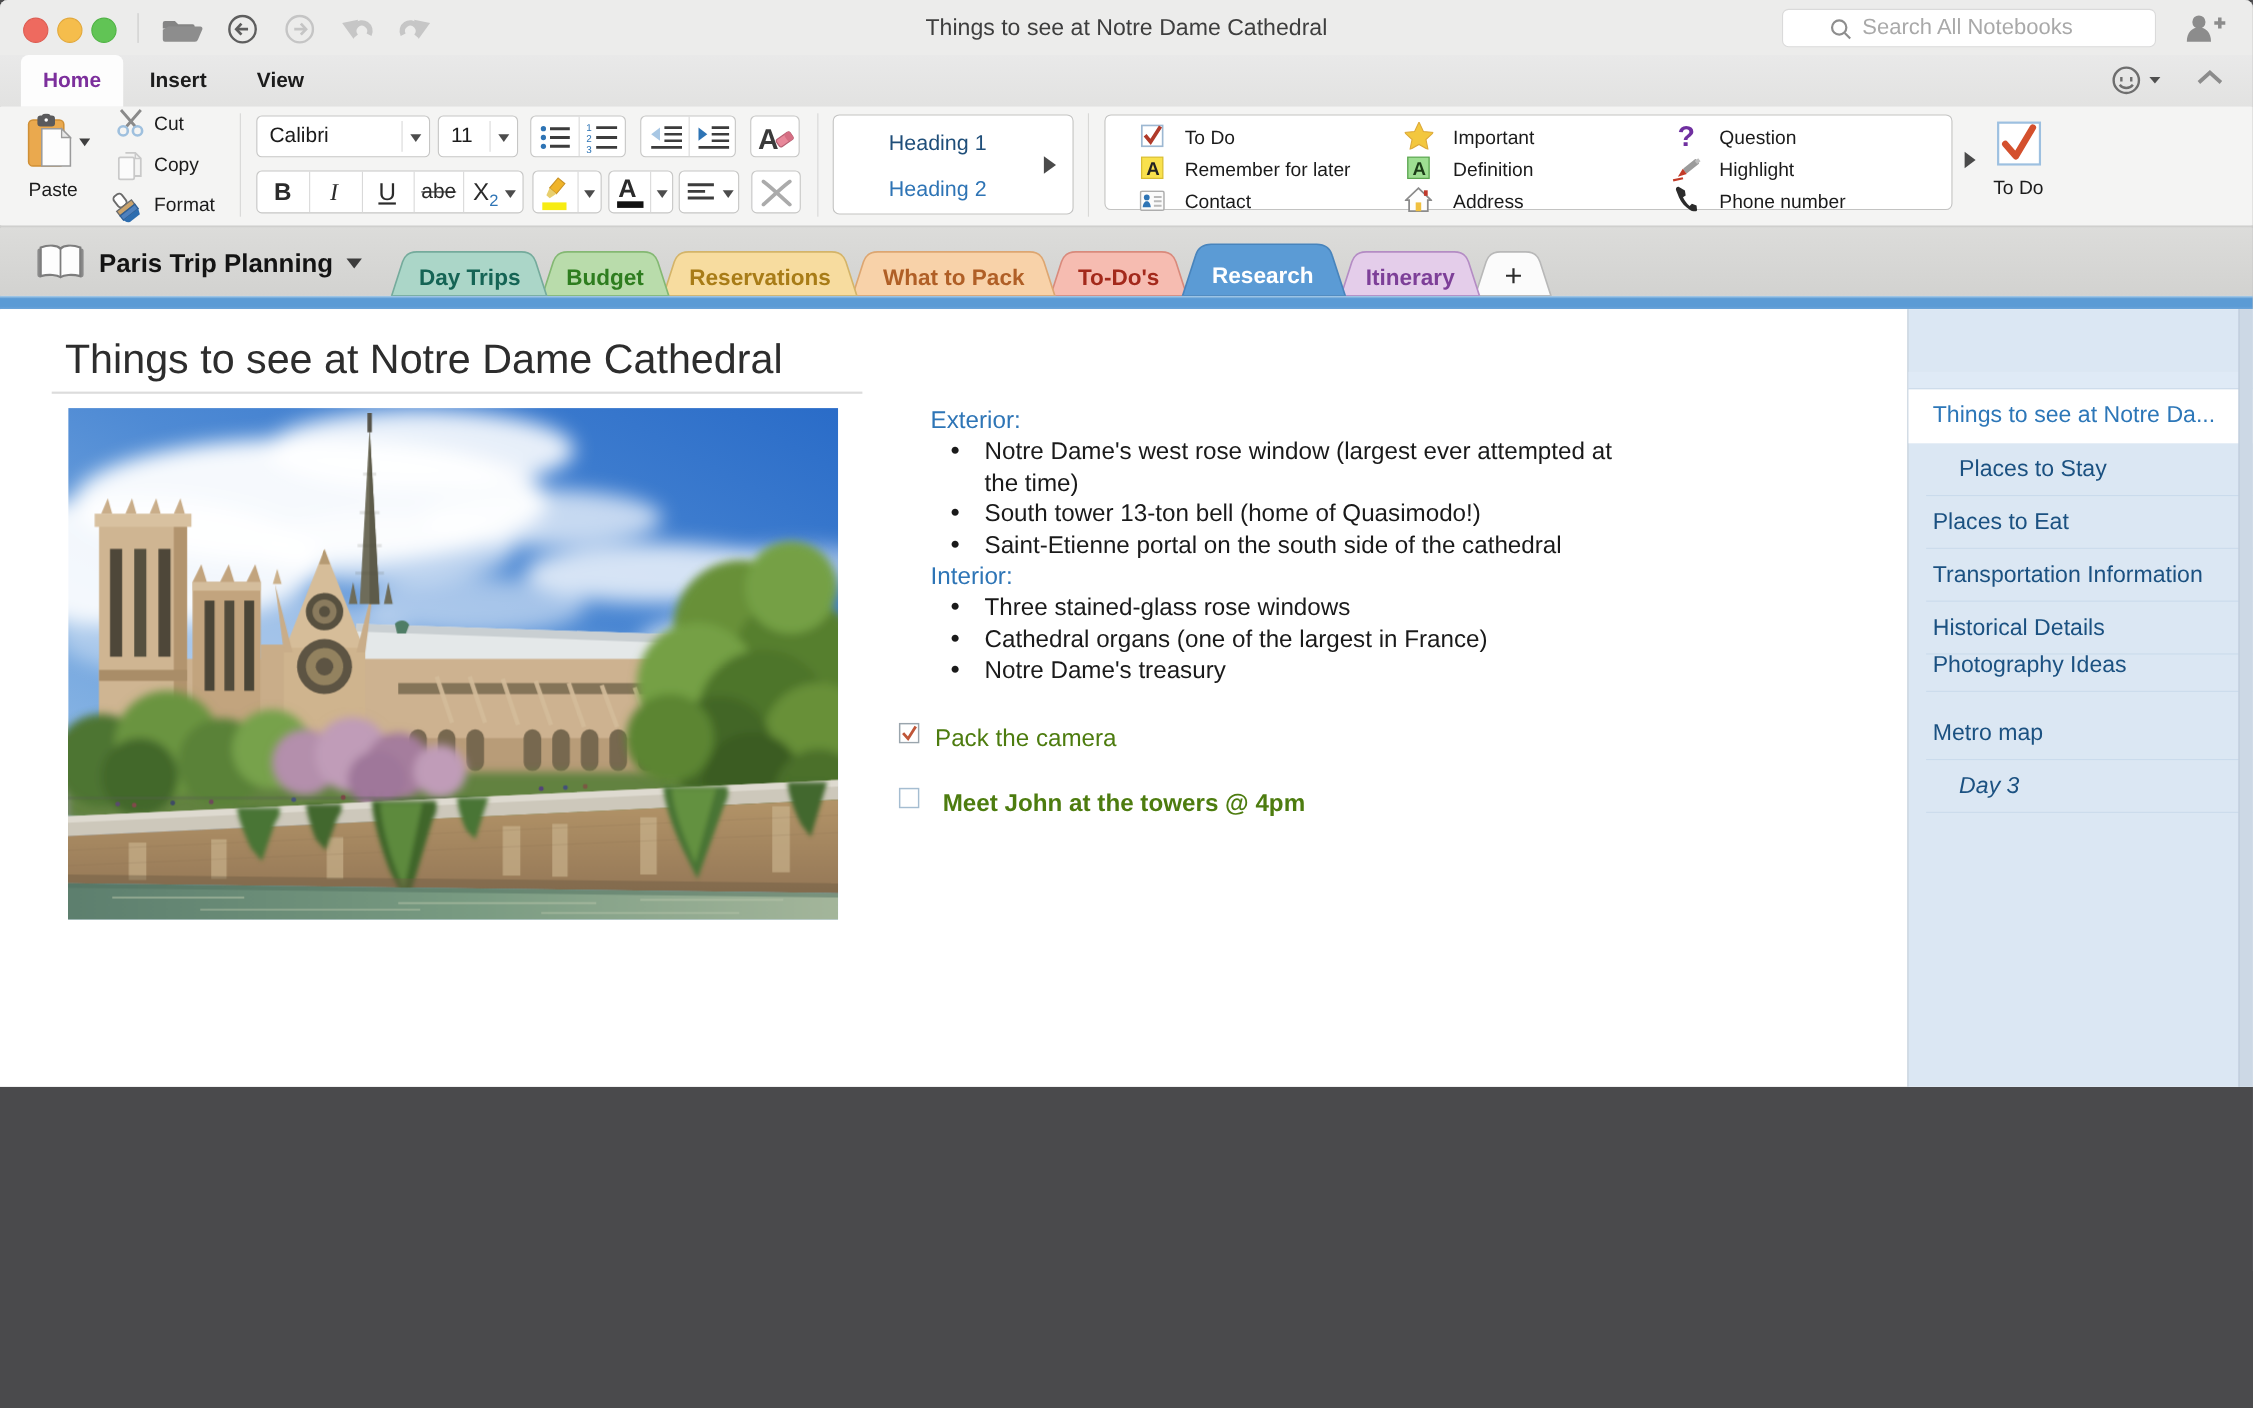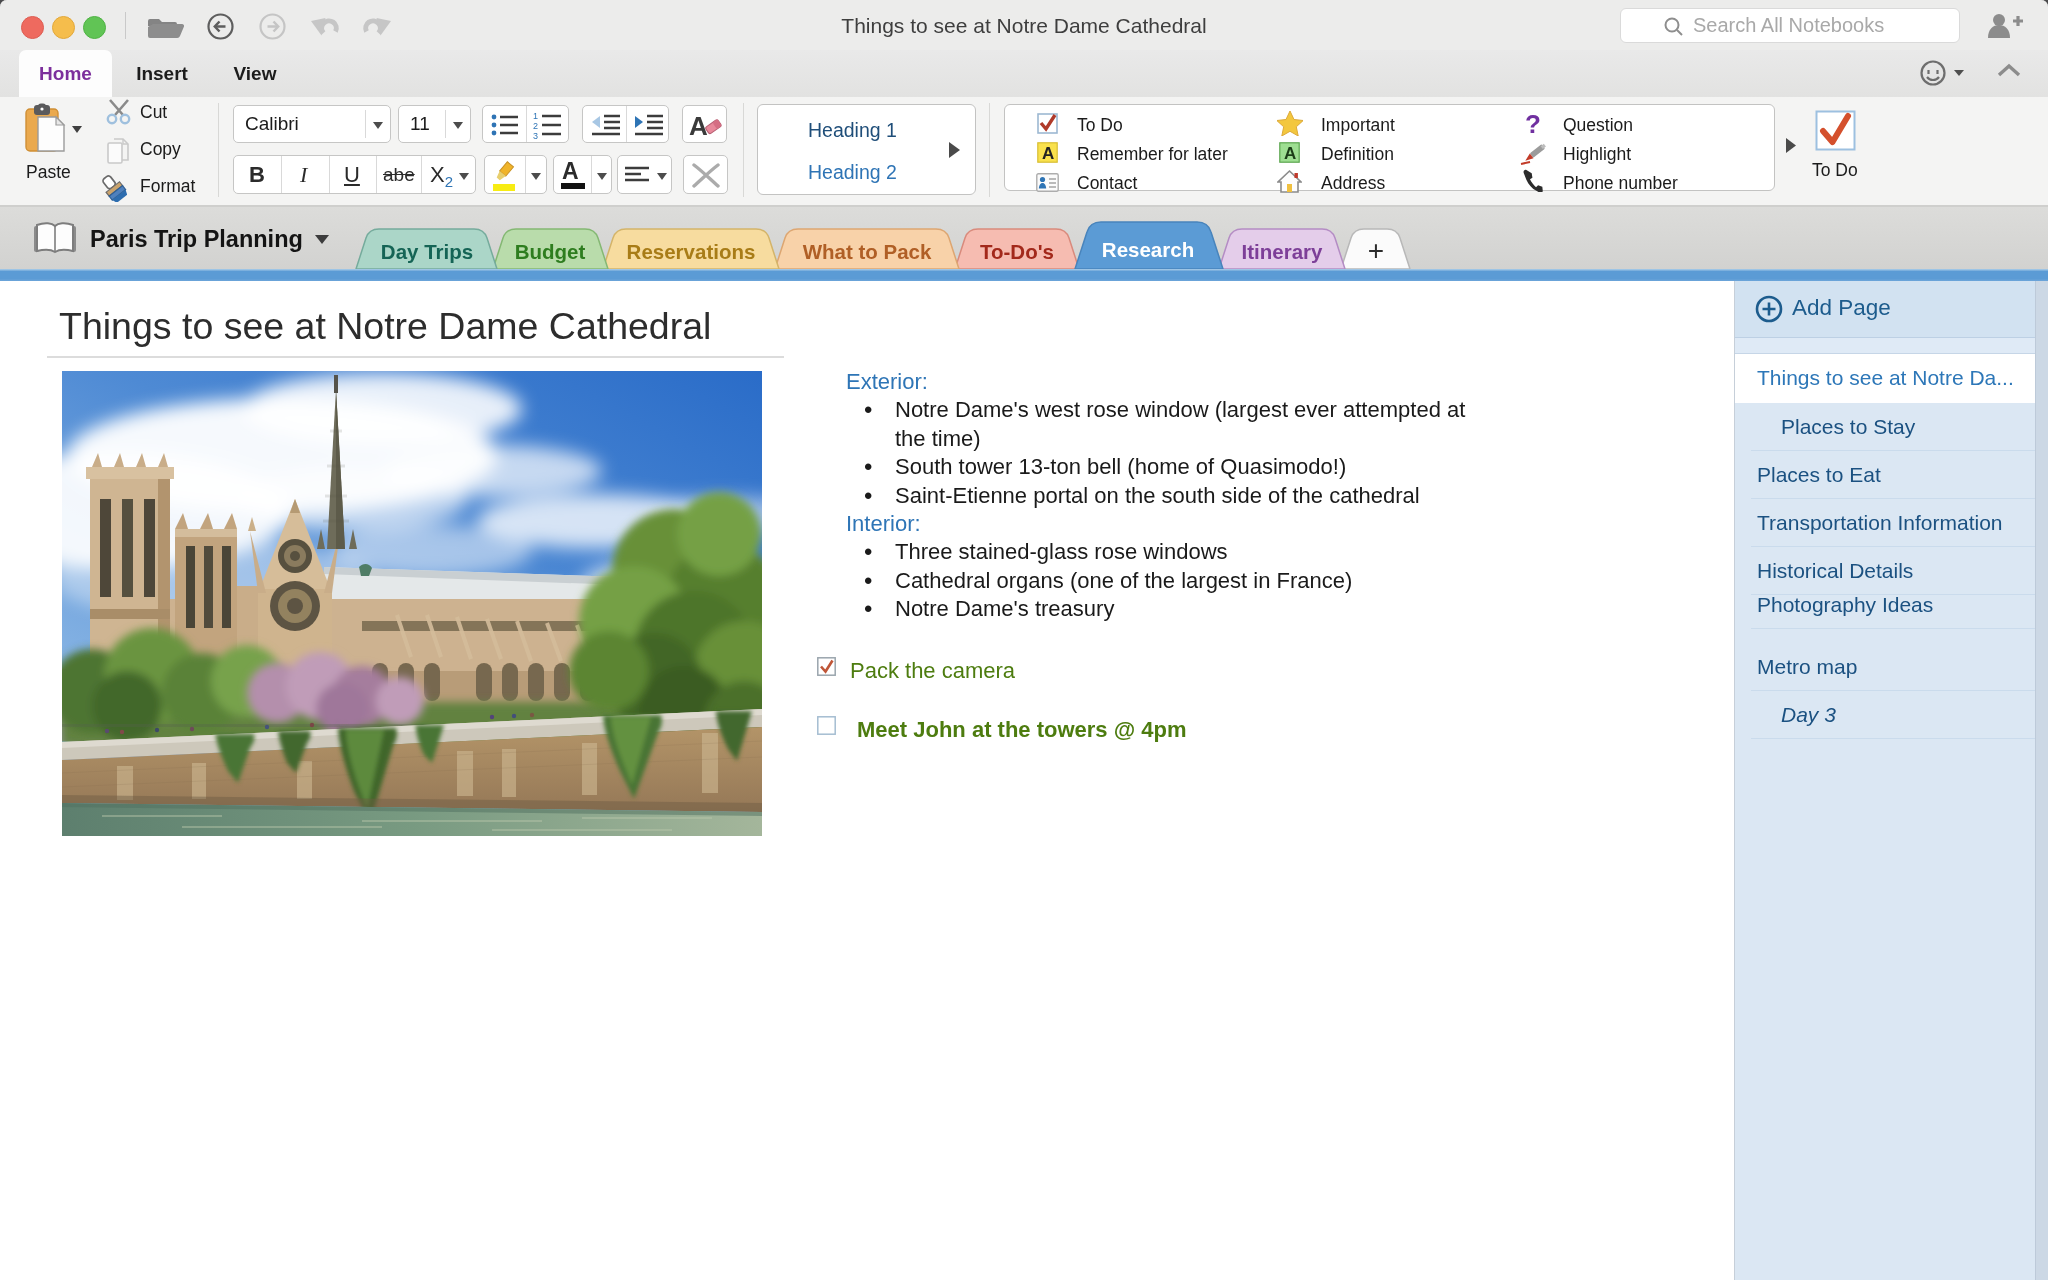--- a/index.html
+++ b/index.html
@@ -1,17 +1,17 @@
 <!DOCTYPE html>
 <html><head>
 <meta charset="utf-8">
 <style>
   html,body{margin:0;padding:0;width:2048px;height:1280px;overflow:hidden;
     background:#4a4a4c;font-family:"Liberation Sans",sans-serif;}
-  .win{position:absolute;left:0;top:0;width:2048px;height:1280px;
+  .win{position:absolute;left:0;top:0;width:2048px;height:988px;
     border-radius:7px 7px 0 0;overflow:hidden;background:#ececec;
     box-shadow:inset 0 1px 0 #9a9a9a, inset 1px 0 0 #bdbdbd, inset -1px 0 0 #bdbdbd;}
   .abs{position:absolute;}
   
   .titlebar{position:absolute;left:0;top:0;width:2048px;height:50px;background:#ececeb;}
   .light{position:absolute;top:15.5px;width:21px;height:21px;border-radius:50%;}
   .tsep{position:absolute;left:125px;top:12px;width:1px;height:27px;background:#c9c9c9;}
   .wtitle{position:absolute;left:0;top:14px;width:2048px;text-align:center;
     font-size:21px;color:#3e3e3e;}
   .search{position:absolute;left:1620px;top:8px;width:340px;height:35px;background:#fff;
@@ -596,27 +596,20 @@
       <path d="M4 9.5 l4.5 5 L15.5 3.5" fill="none" stroke="#bf5638" stroke-width="2.6"></path>
     </svg>
     <div class="todoline" style="left:850px;top:377px;">Pack the camera</div>
     <svg class="cbox abs" style="left:817px;top:435px" width="19" height="19" viewBox="0 0 19 19">
       <rect x="0.8" y="0.8" width="17.4" height="17.4" fill="#fff" stroke="#a5bdd1" stroke-width="1.5"></rect>
     </svg>
     <div class="todoline" style="left:857px;top:436px;font-weight:bold;">Meet John at the towers @ 4pm</div>
   </div>
 
   <div class="sidebar">
-    <div class="addpage">
-      <svg class="abs" style="left:20px;top:14px" width="28" height="28" viewBox="0 0 28 28">
-        <circle cx="14" cy="14" r="12" fill="none" stroke="#1d5c8d" stroke-width="2.6"></circle>
-        <path d="M14 7.5 v13 M7.5 14 h13" stroke="#1d5c8d" stroke-width="2.6"></path>
-      </svg>
-      <span>Add Page</span>
-    </div>
     <div class="apspacer"></div>
     <div class="sel-row">
         <span>Things to see at Notre Da...</span>
       </div>
     <div class="prow" style="top:122px;border-radius:18px;">
         <span style="left:46px;">Places to Stay</span>
         <div class="line"></div>
       </div>
     <div class="prow" style="top:170px;">
         <span style="left:22px;">Places to Eat</span>

